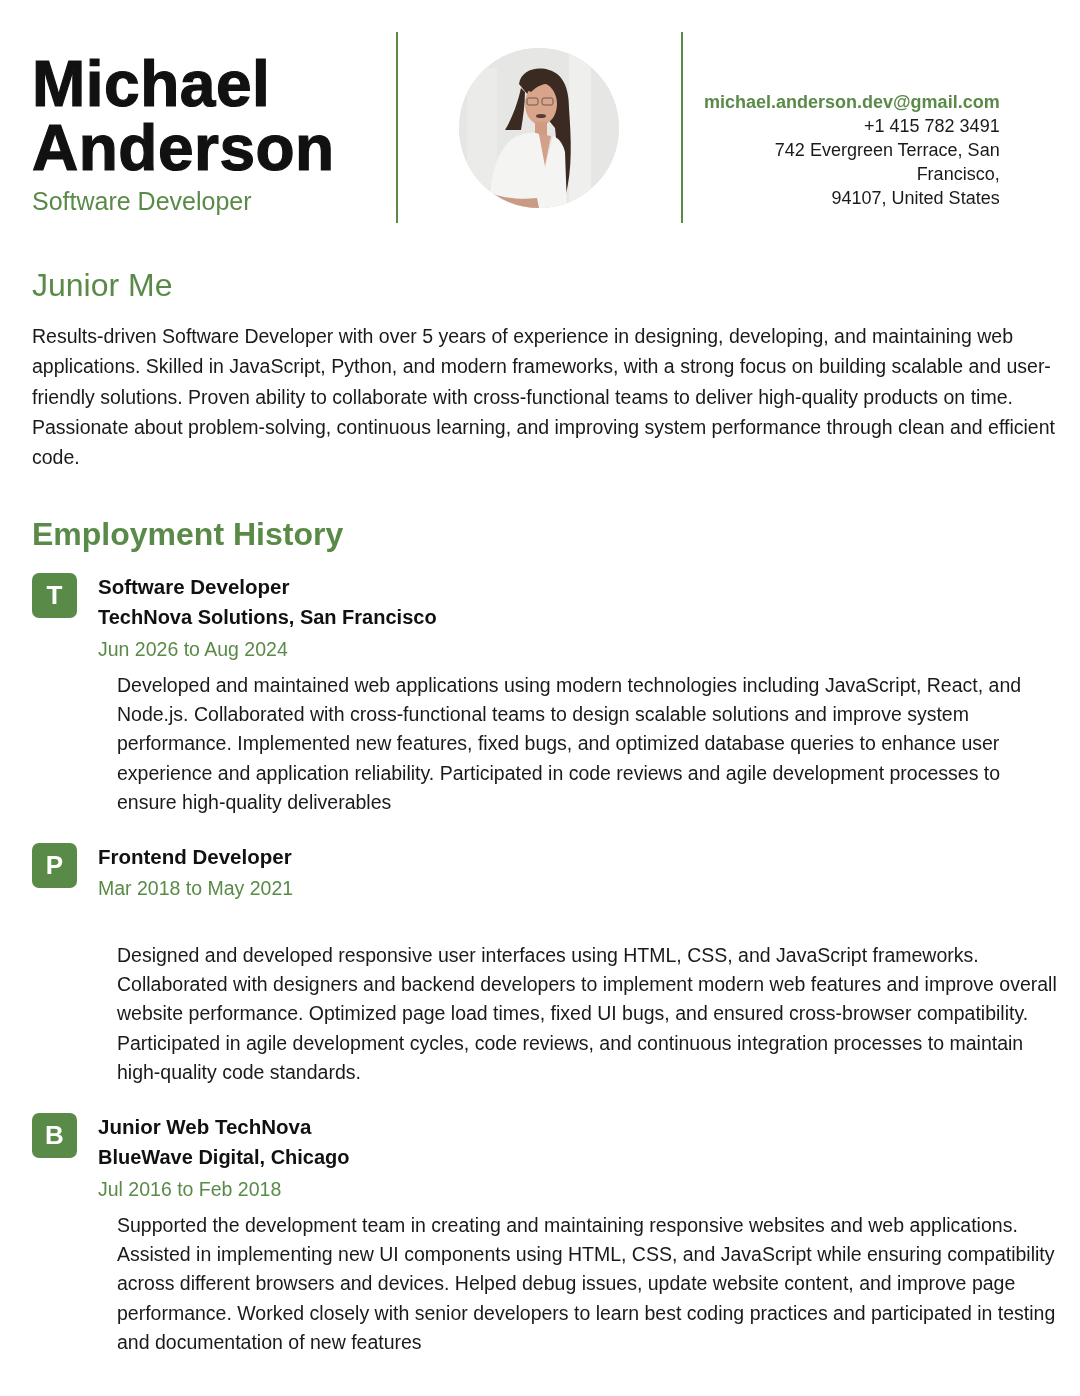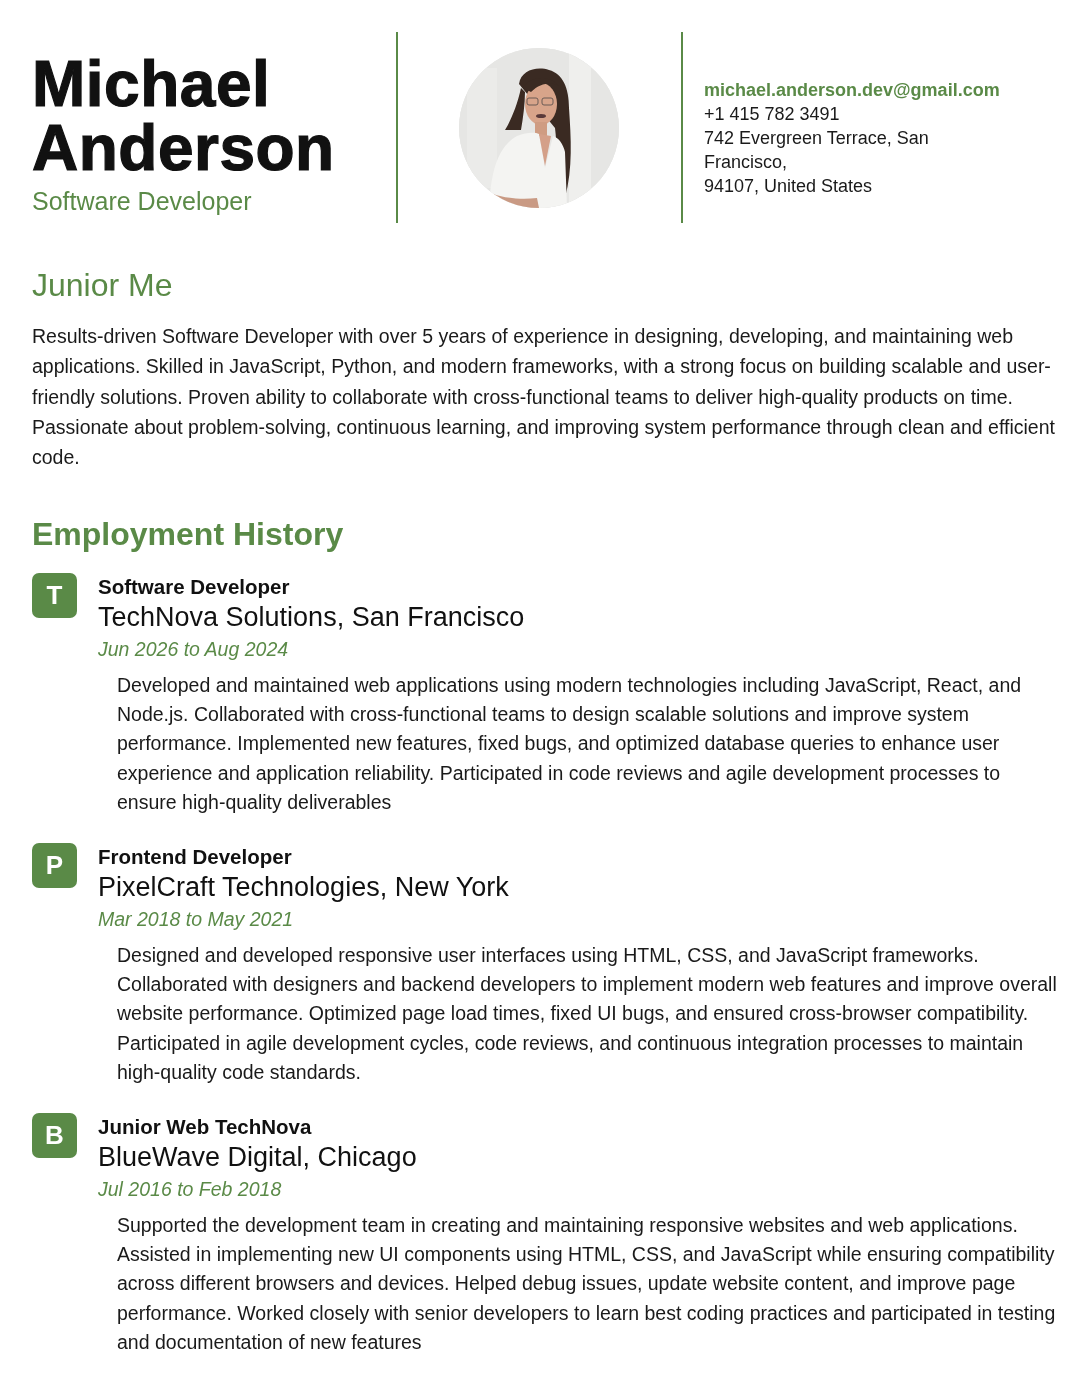--- a/index.html
+++ b/index.html
@@ -67,24 +67,25 @@
       height: 160px;
       border-radius: 50%;
       overflow: hidden;
       background: #e4e4e2;
     }
     .photo svg { width: 100%; height: 100%; display: block; }
 
     .contact {
       position: absolute;
       left: 704px;
-      top: 46px;
+      top: 58px;
       font-size: 18px;
       line-height: 24px;
       color: #1a1a1a;
+      text-align: right;
     }
     .contact .email {
       color: #5a8a47;
       font-weight: 700;
     }
 
     
     .section-title {
       position: absolute;
       left: 32px;
@@ -129,27 +130,26 @@
       left: 66px;
       top: 0;
     }
     .job-role {
       font-weight: 700;
       font-size: 20.5px;
       line-height: 31px;
       color: #111111;
     }
     .job-company {
-      font-weight: 400;
-      font-size: 27px;
+      font-weight: 700;
+      font-size: 20px;
       line-height: 31px;
       color: #111111;
     }
     .job-dates {
-      font-style: italic;
       font-size: 19.5px;
       line-height: 32px;
       color: #5a8a47;
     }
     .job-desc {
       position: absolute;
       left: 85px;
       top: 100px;
       width: 945px;
       font-size: 19.5px;
@@ -221,21 +221,20 @@
     <div class="job-company">TechNova Solutions, San Francisco</div>
     <div class="job-dates">Jun 2026 to Aug 2024</div>
   </div>
   <p class="job-desc">Developed and maintained web applications using modern technologies including JavaScript, React, and Node.js. Collaborated with cross-functional teams to design scalable solutions and improve system performance. Implemented new features, fixed bugs, and optimized database queries to enhance user experience and application reliability. Participated in code reviews and agile development processes to ensure high-quality deliverables</p>
 </div>
 
 <div class="job job-2">
   <div class="job-badge">P</div>
   <div class="job-head">
     <div class="job-role">Frontend Developer</div>
-    <div class="job-company">PixelCraft Technologies, New York</div>
     <div class="job-dates">Mar 2018 to May 2021</div>
   </div>
   <p class="job-desc">Designed and developed responsive user interfaces using HTML, CSS, and JavaScript frameworks. Collaborated with designers and backend developers to implement modern web features and improve overall website performance. Optimized page load times, fixed UI bugs, and ensured cross-browser compatibility. Participated in agile development cycles, code reviews, and continuous integration processes to maintain high-quality code standards.</p>
 </div>
 
 <div class="job job-3">
   <div class="job-badge">B</div>
   <div class="job-head">
     <div class="job-role">Junior Web TechNova</div>
     <div class="job-company">BlueWave Digital, Chicago</div>

